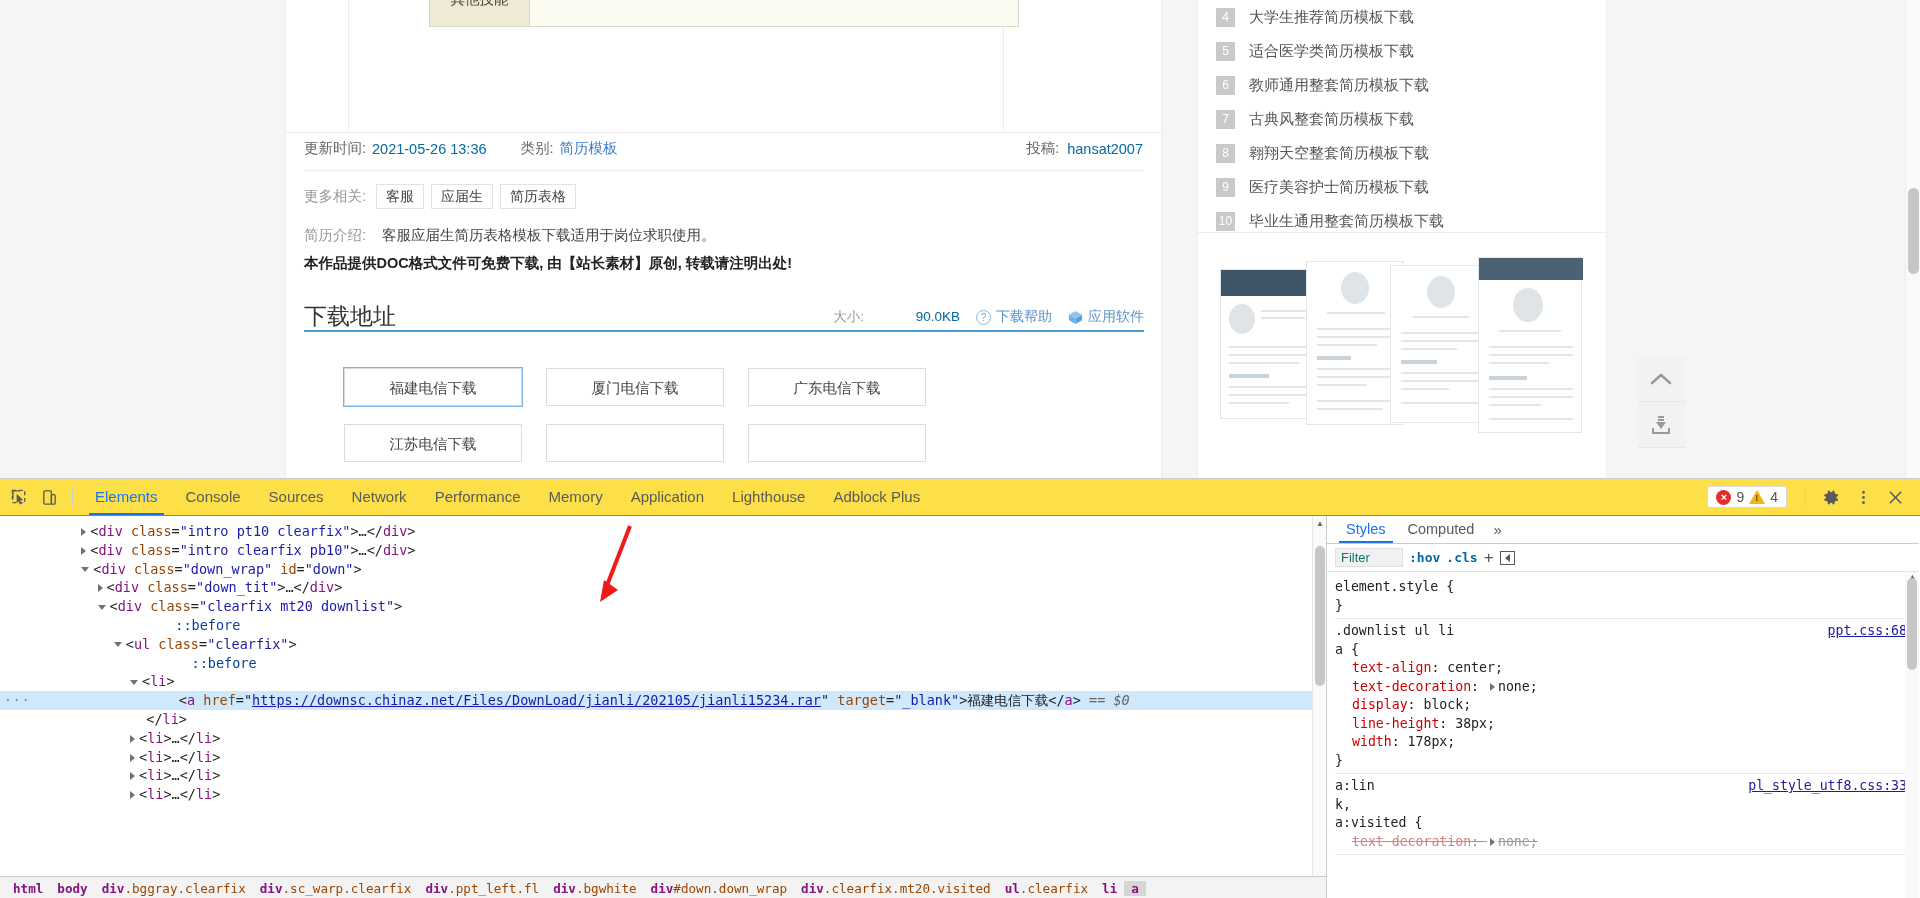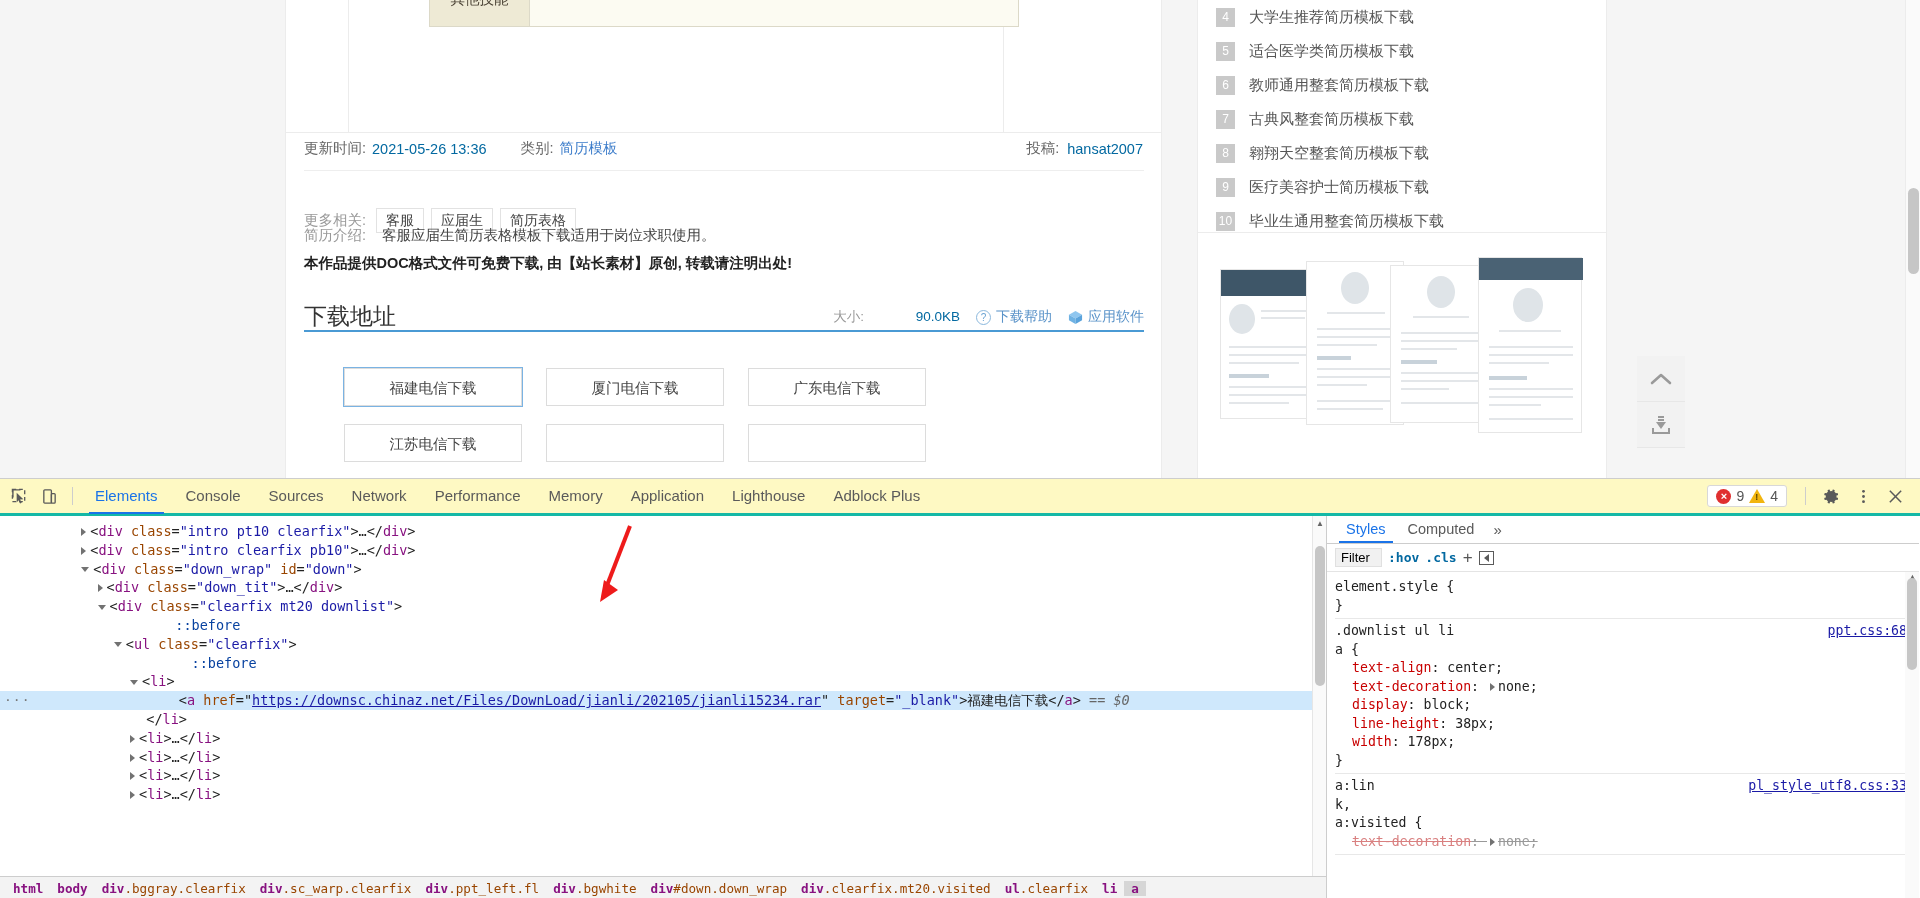--- a/index.html
+++ b/index.html
@@ -55,21 +55,21 @@
   }
   .meta-label { color: #666; }
   .meta-val { color: #0369a1; }
   .meta-gap { width: 34px; }
   .meta-link { color: #3b7cca; text-decoration: none; }
   .meta-right { margin-left: auto; color: #666; }
 
   .hr1 { position: absolute; left: 18px; top: 170px; width: 840px; height: 1px; background: #eee; }
 
   .rel-row {
-    position: absolute; left: 18px; top: 208px; width: 840px;
+    position: absolute; left: 18px; top: 184px; width: 840px;
     display: flex; align-items: center; font-size: 14.5px;
   }
   .rel-title { color: #999; margin-right: 10px; }
   .tag {
     display: inline-block; border: 1px solid #e2e2e2; color: #444;
     padding: 2px 9px; margin-right: 7px; font-size: 14px; background: #fff;
     line-height: 19px; cursor: pointer;
   }
   .intro-row {
     position: absolute; left: 18px; top: 226px; width: 840px;
@@ -161,22 +161,22 @@
     background: #c6c6c6; border-radius: 6px;
   }
 
   
   .devtools {
     position: absolute; left: 0; top: 478px; width: 1920px; height: 420px;
     background: #ffffff; border-top: 1px solid #cdcdcd;
     font-family: "Liberation Sans", "DejaVu Sans", sans-serif;
   }
   .dt-tabbar {
-    display: flex; align-items: center; height: 37px; background: #fef9c3;
-    border-bottom: 3px solid #14b8a6; padding-left: 4px;
+    display: flex; align-items: center; height: 37px; background: #fde047;
+    border-bottom: 1px solid #14b8a6; padding-left: 4px;
   }
   .dt-iconbtn {
     width: 30px; height: 30px; display: flex; align-items: center; justify-content: center;
     cursor: pointer; border-radius: 2px;
   }
   .dt-sep { width: 1px; height: 18px; background: #cdcdcd; margin: 0 8px; }
   .dt-tab {
     padding: 0 14px; height: 36px; line-height: 36px; font-size: 15px; color: #5a5a5a;
     cursor: pointer; position: relative; white-space: nowrap;
   }
@@ -244,22 +244,22 @@
   .st-tab { padding: 0 11px; height: 27px; line-height: 27px; font-size: 14.5px; color: #5a5a5a; cursor: pointer; position: relative; }
   .st-tab.active { color: #1a73e8; }
   .st-tab.active::after { content: ""; position: absolute; left: 4px; right: 4px; bottom: 0; height: 2px; background: #1a73e8; }
   .st-more { font-size: 15px; color: #5a5a5a; padding: 0 8px; cursor: pointer; }
 
   .styles-toolbar {
     display: flex; align-items: center; height: 28px; border-bottom: 1px solid #e4e4e4;
     padding: 0 8px; gap: 6px; background: #fff;
   }
   .filter-box {
-    width: 47px; height: 19px; background: #f1f1f1; border: 1px solid #e0e0e0;
-    font-size: 13px; color: #000000; line-height: 17px; padding-left: 5px;
+    width: 68px; height: 19px; background: #f1f1f1; border: 1px solid #e0e0e0;
+    font-size: 13px; color: #0f766e; line-height: 17px; padding-left: 5px;
   }
   .tb-txt { font-family: "DejaVu Sans Mono","Liberation Mono",monospace; font-size: 13px; color: #0369a1; font-weight: bold; cursor: pointer; }
   .tb-plus { font-size: 17px; color: #555; cursor: pointer; line-height: 14px; }
   .tb-sq { width: 15px; height: 14px; border: 1.4px solid #5a5a5a; display: flex; align-items: center; justify-content: center; cursor: pointer; }
   .tb-sq::before { content: ""; width: 0; height: 0; border-right: 5px solid #5a5a5a; border-top: 4px solid transparent; border-bottom: 4px solid transparent; }
 
   .css-area {
     font-family: "DejaVu Sans Mono","Liberation Mono",monospace;
     font-size: 13.2px; line-height: 18.5px; padding: 6px 0 0 8px; color: #222;
     position: relative;

